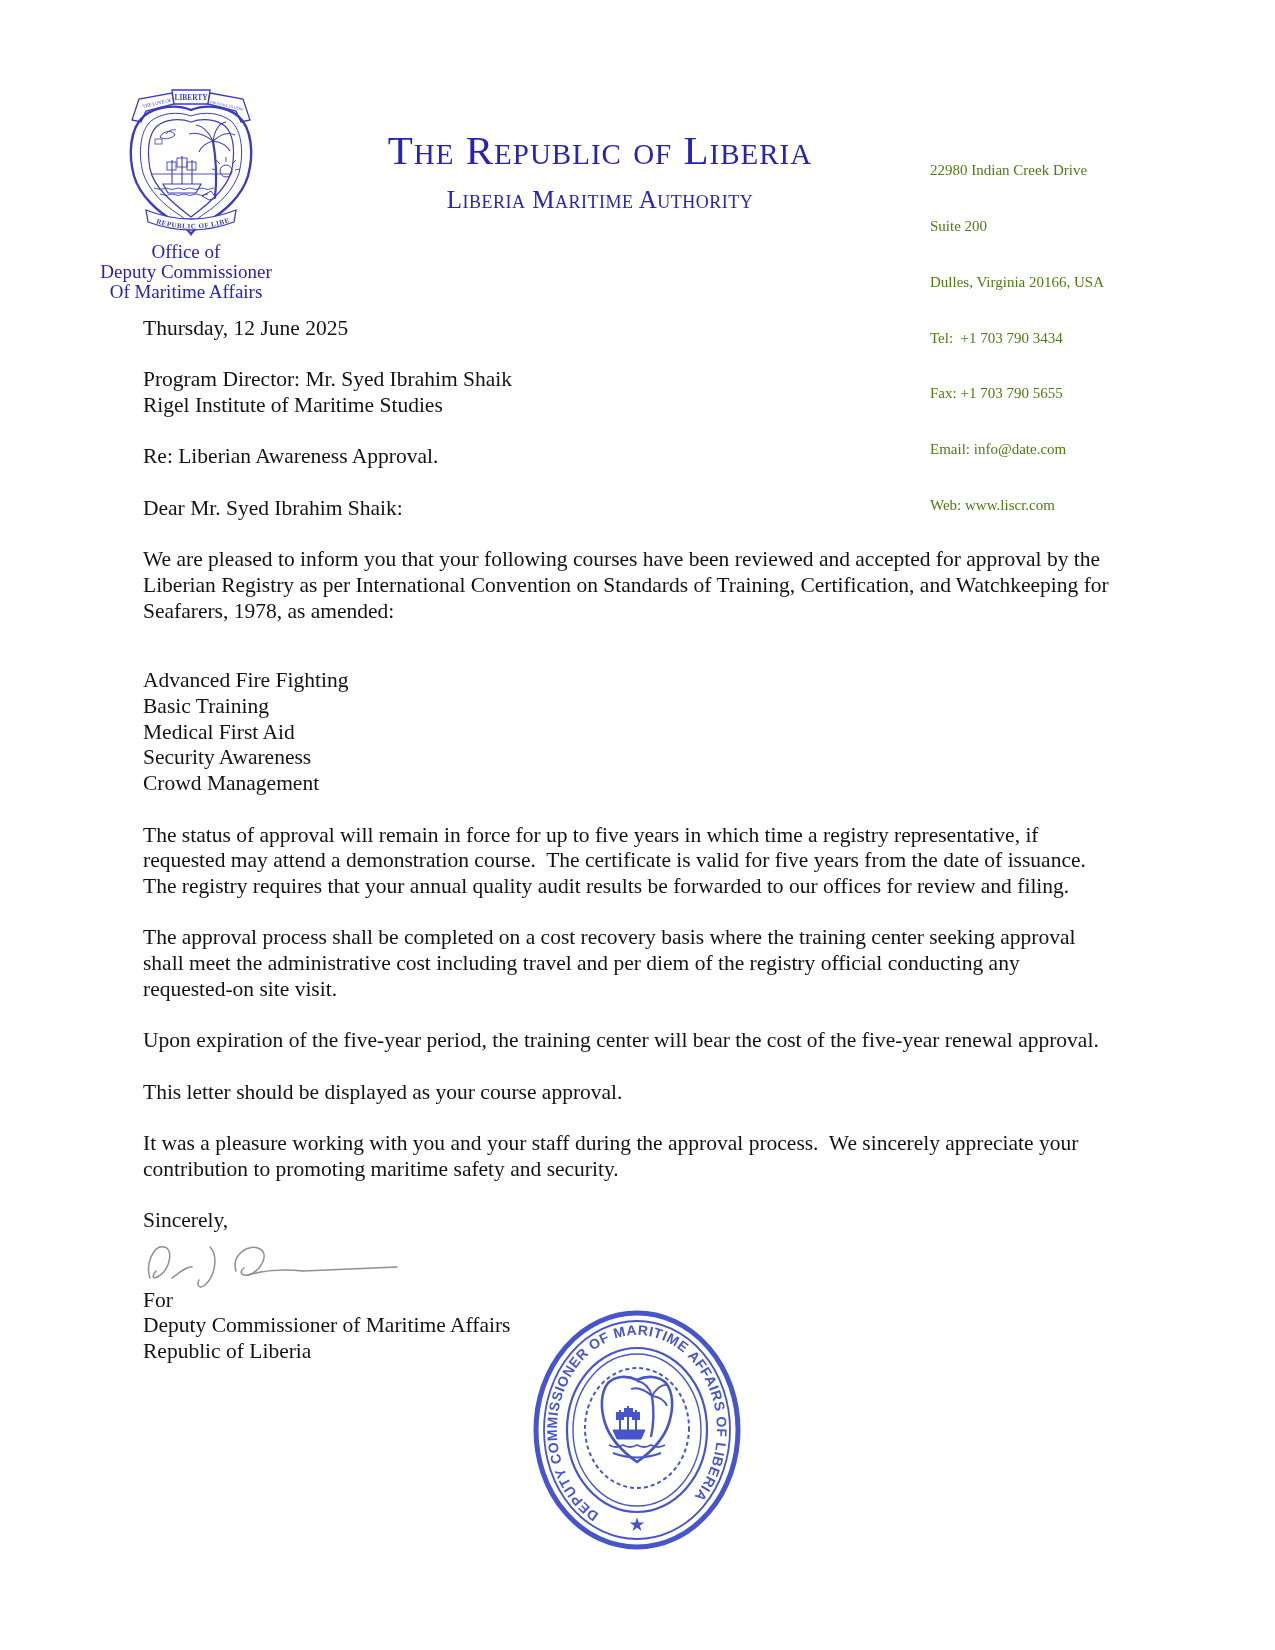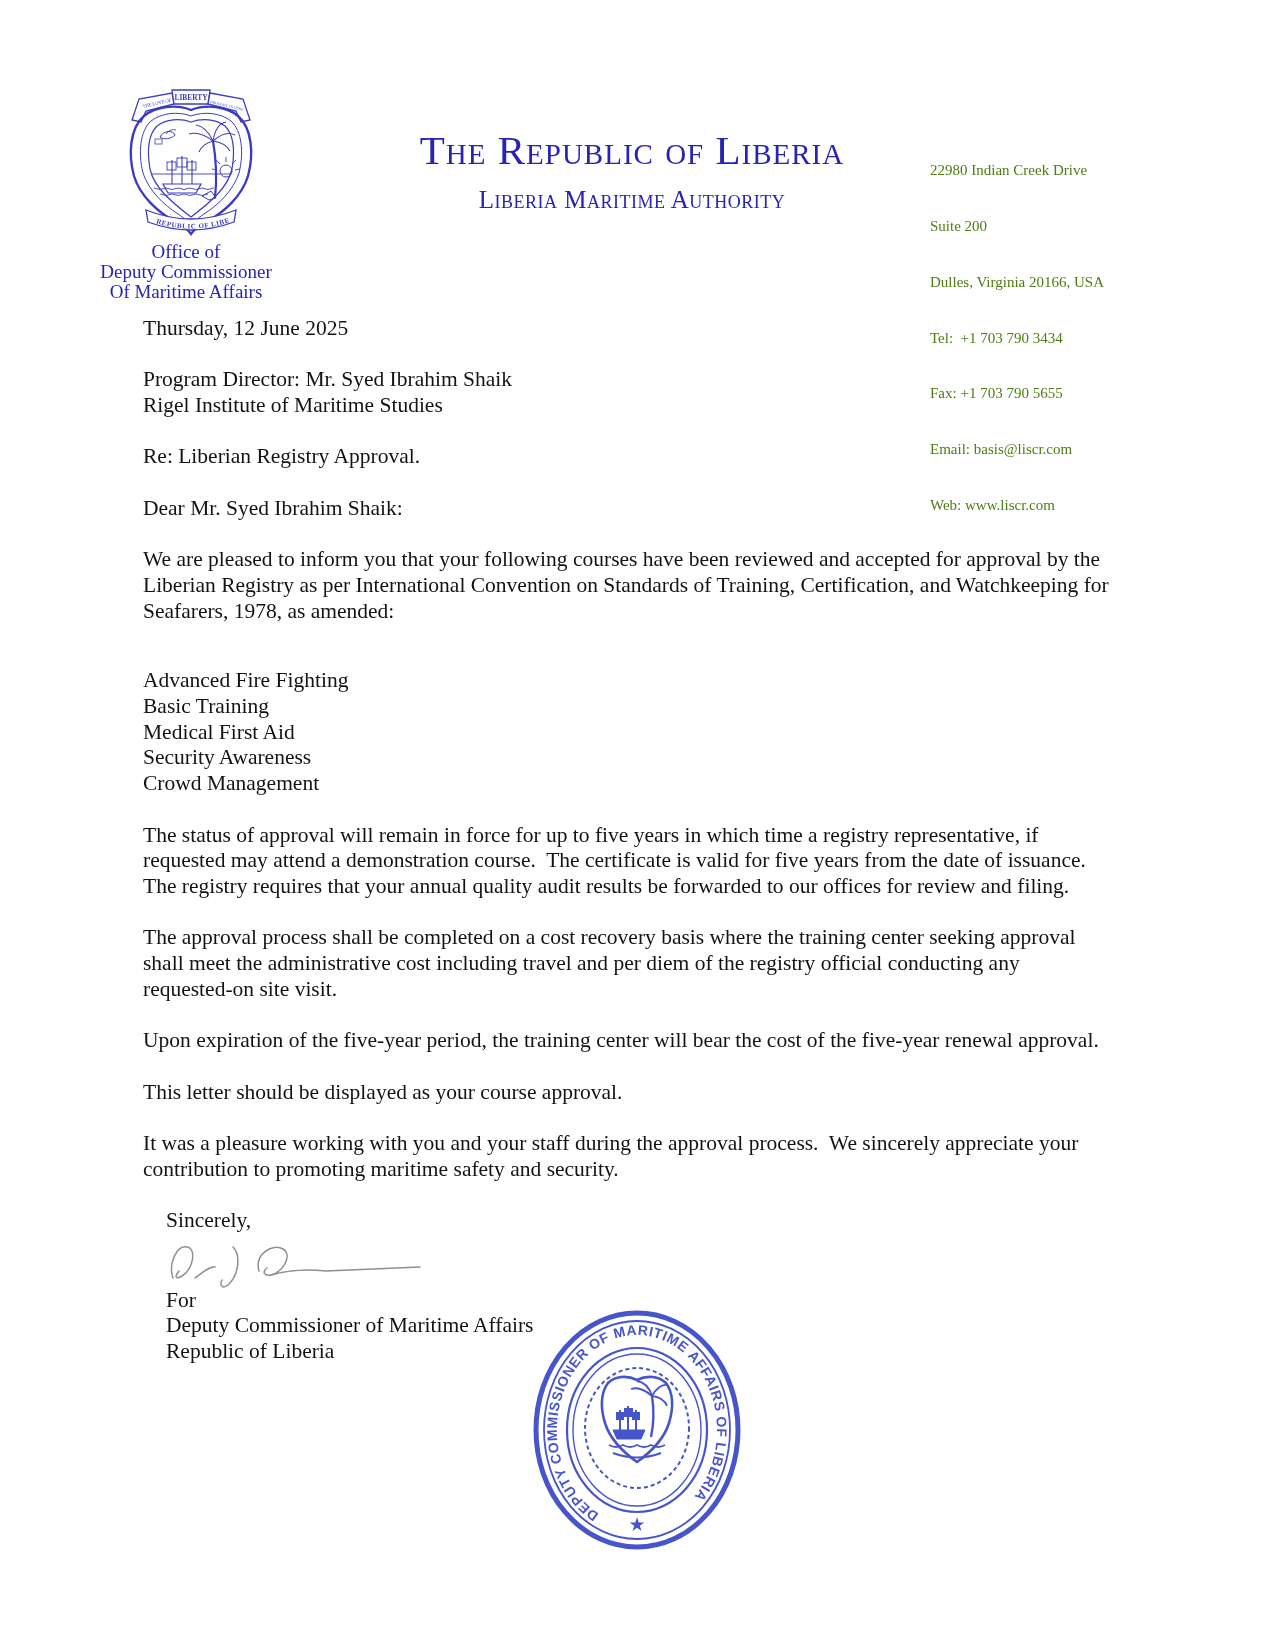--- a/index.html
+++ b/index.html
@@ -7,35 +7,35 @@
     position:relative;width:1275px;height:1650px;background:#ffffff;
     margin:0 auto;overflow:hidden;
     font-family:"Liberation Serif", serif;color:#131313;
   }
   
   #seal-wrap{position:absolute;left:116px;top:84px;width:150px;height:156px;}
   #office-block{
     position:absolute;left:90px;top:242px;width:192px;text-align:center;
     color:#2724b4;font-size:19px;line-height:20px;
   }
-  #title-block{position:absolute;left:342px;top:128px;width:580px;text-align:center;color:#2724b4;}
+  #title-block{position:absolute;left:310px;top:128px;width:580px;text-align:center;color:#2724b4;}
   #org-title{font-size:41px;line-height:44px;font-variant:small-caps;letter-spacing:1px;}
   #org-subtitle{font-size:25px;line-height:28px;font-variant:small-caps;margin-top:14px;letter-spacing:0.5px;}
   #address-block{
     position:absolute;left:930px;top:124px;width:240px;
     color:#4d7c0f;font-size:15px;line-height:18.6px;white-space:pre;
   }
   
   #letter-body{
     position:absolute;left:143px;top:316px;width:970px;
     font-size:21.5px;line-height:25.7px;
   }
   .blk{margin:0 0 25.7px 0;white-space:pre-wrap;}
   .bold{font-weight:normal;margin-top:44px;}
-  #closing-block{margin-top:12px;margin-left:23px;}
+  #closing-block{margin-top:12px;}
   #signature-svg{display:block;margin:2px 0 0 0;}
   
   #stamp-wrap{position:absolute;left:529px;top:1306px;width:216px;height:248px;}
   #stamp-wrap svg{opacity:0.93;}
   .stamp-text{font-family:"Liberation Sans", sans-serif;font-weight:bold;}
 </style>
 </head>
 <body>
 
 <div id="page">
@@ -110,30 +110,30 @@
     <div id="org-title">The Republic of Liberia</div>
     <div id="org-subtitle">Liberia Maritime Authority</div>
   </div>
 
   <div id="address-block">
     <div>22980 Indian Creek Drive</div>
     <div>Suite 200</div>
     <div>Dulles, Virginia 20166, USA</div>
     <div>Tel:  +1 703 790 3434</div>
     <div>Fax: +1 703 790 5655</div>
-    <div>Email: basis@liscr.com</div>
+    <div>Email: info@date.com</div>
     <div>Web: www.liscr.com</div>
   </div>
 
   <div id="letter-body">
     <div class="blk">Thursday, 12 June 2025</div>
 
     <div class="blk"><div>Program Director: Mr. Syed Ibrahim Shaik</div><div>Rigel Institute of Maritime Studies</div></div>
 
-    <div class="blk">Re: Liberian Registry Approval.</div>
+    <div class="blk">Re: Liberian Awareness Approval.</div>
 
     <div class="blk">Dear Mr. Syed Ibrahim Shaik:</div>
 
     <div class="blk">We are pleased to inform you that your following courses have been reviewed and accepted for approval by the Liberian Registry as per International Convention on Standards of Training, Certification, and Watchkeeping for Seafarers, 1978, as amended:</div>
 
     <div class="blk bold"><div>Advanced Fire Fighting</div><div>Basic Training</div><div>Medical First Aid</div><div>Security Awareness</div><div>Crowd Management</div></div>
 
     <div class="blk">The status of approval will remain in force for up to five years in which time a registry representative, if requested may attend a demonstration course.  The certificate is valid for five years from the date of issuance.  The registry requires that your annual quality audit results be forwarded to our offices for review and filing.</div>
 
     <div class="blk">The approval process shall be completed on a cost recovery basis where the training center seeking approval shall meet the administrative cost including travel and per diem of the registry official conducting any requested-on site visit.</div>

